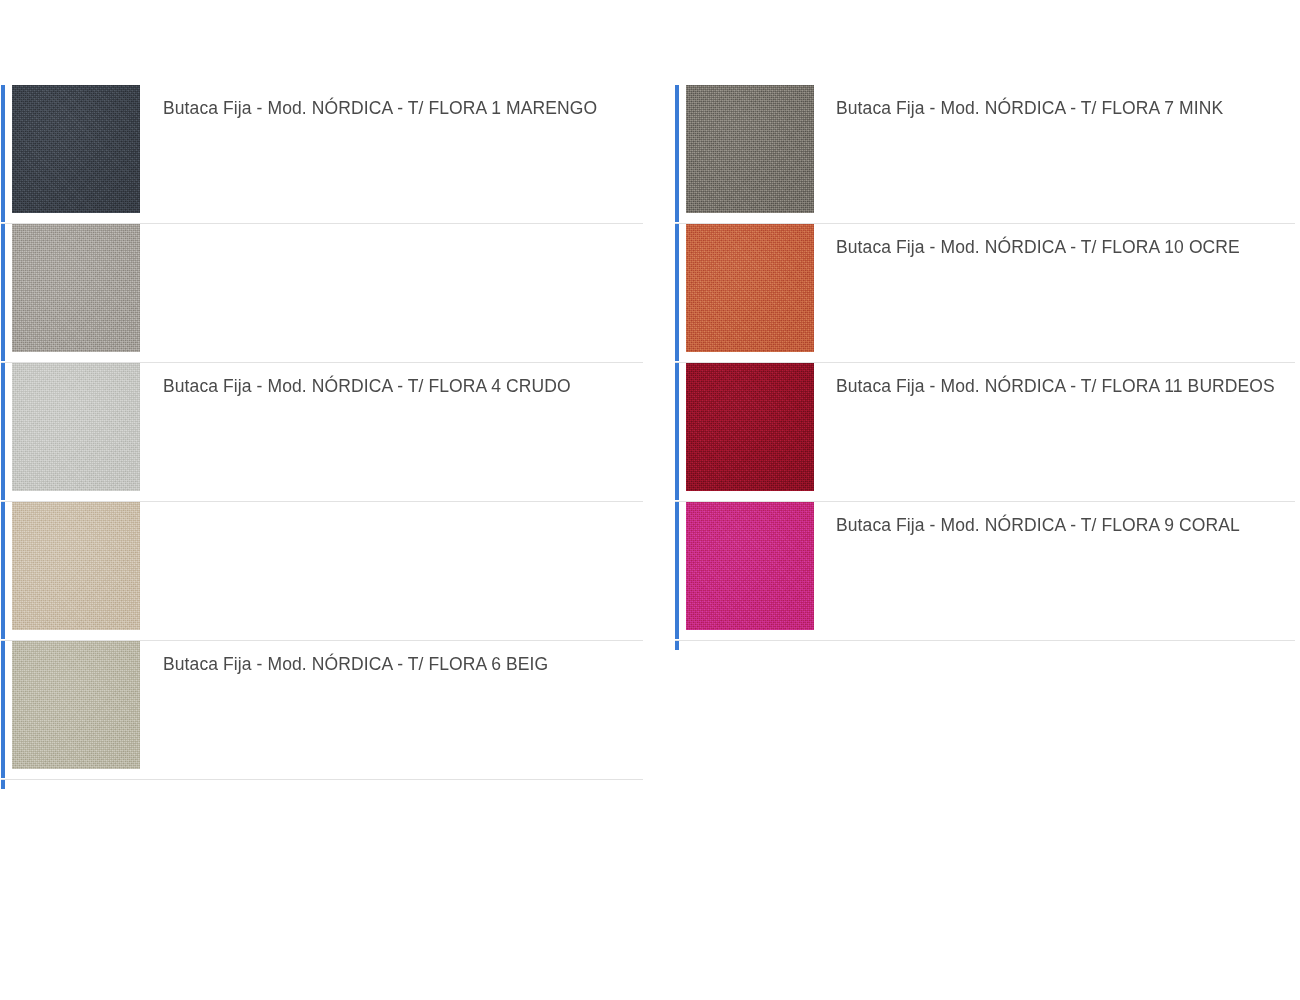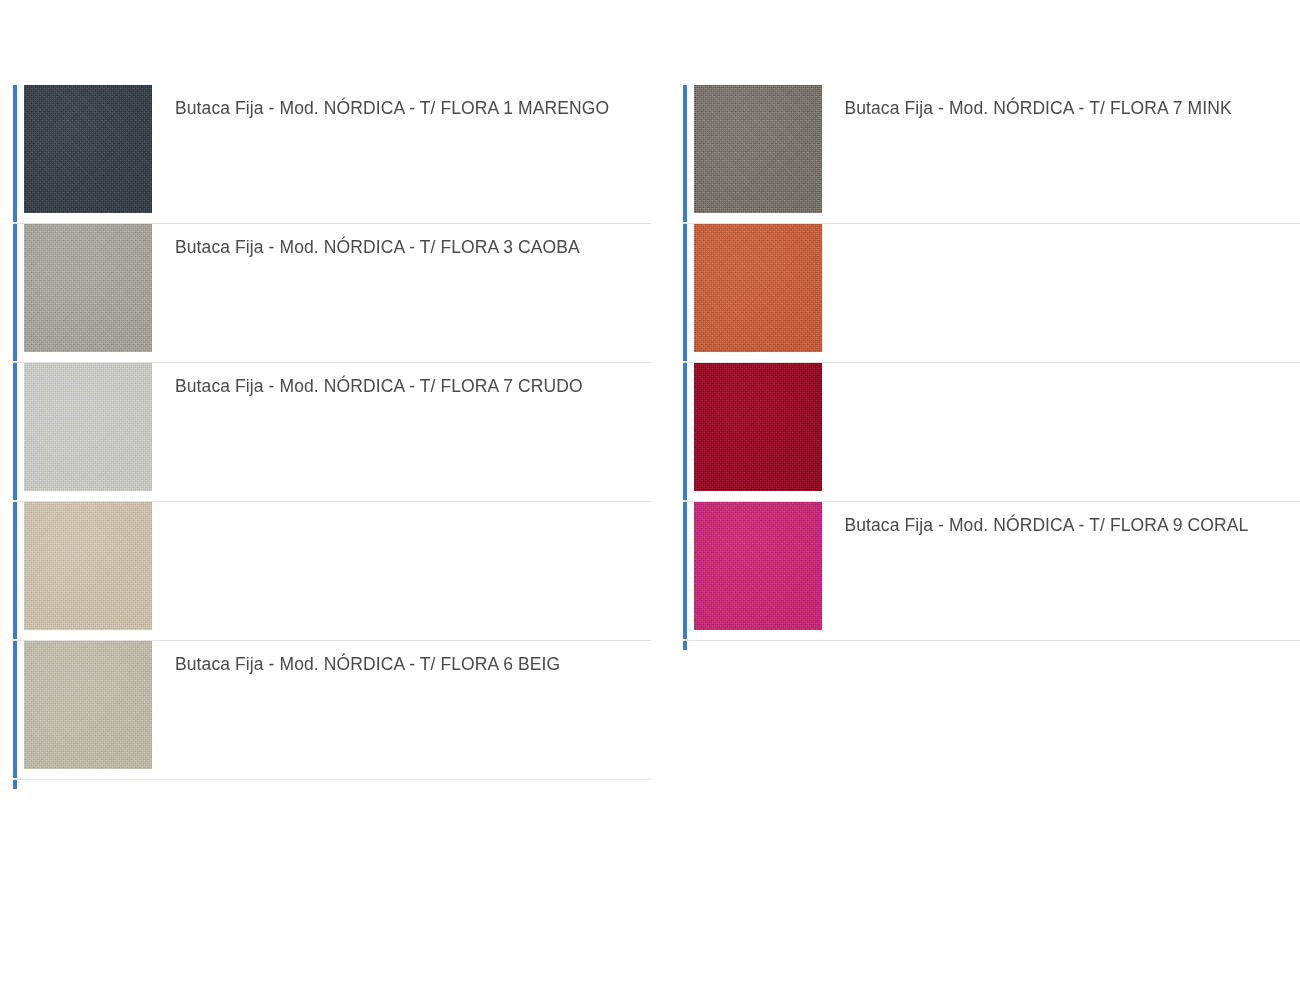--- a/index.html
+++ b/index.html
@@ -26,21 +26,21 @@
     display: flex;
     flex-direction: row;
     align-items: flex-start;
   }
 
   .column {
     display: flex;
     flex-direction: column;
   }
 
-  .column.left  { width: 642px; margin-left: 13px; }
+  .column.left  { width: 642px; margin-left: 1px; }
   .column.right { width: 620px; margin-left: 21px; padding-left: 11px; }
 
   .product-row {
     position: relative;
     box-sizing: border-box;
     height: 139px;
     border-bottom: 1px solid #e2e2e2;
     padding-left: 11px;
     display: flex;
     flex-direction: row;
@@ -117,26 +117,25 @@
     <div class="column left">
       <div class="col-rows">
           <div class="product-row">
             <span class="accent-bar" style="background: rgb(58, 123, 213);"></span>
             <div class="swatch" style="background-color: rgb(59, 65, 74);"></div>
             <div class="product-title">Butaca Fija - Mod. NÓRDICA - T/ FLORA 1 MARENGO</div>
           </div>
           <div class="product-row">
             <span class="accent-bar" style="background: rgb(58, 123, 213);"></span>
             <div class="swatch" style="background-color: rgb(166, 162, 156);"></div>
-            <div class="product-title">Butaca Fija - Mod. NÓRDICA - T/ FLORA 3 CAOBA</div>
           </div>
           <div class="product-row">
             <span class="accent-bar" style="background: rgb(58, 123, 213);"></span>
             <div class="swatch" style="background-color: rgb(200, 201, 197);"></div>
-            <div class="product-title">Butaca Fija - Mod. NÓRDICA - T/ FLORA 7 CRUDO</div>
+            <div class="product-title">Butaca Fija - Mod. NÓRDICA - T/ FLORA 4 CRUDO</div>
           </div>
           <div class="product-row">
             <span class="accent-bar" style="background: rgb(58, 123, 213);"></span>
             <div class="swatch" style="background-color: rgb(205, 192, 172);"></div>
           </div>
           <div class="product-row">
             <span class="accent-bar" style="background: rgb(58, 123, 213);"></span>
             <div class="swatch" style="background-color: rgb(189, 186, 169);"></div>
             <div class="product-title">Butaca Fija - Mod. NÓRDICA - T/ FLORA 6 BEIG</div>
           </div>
@@ -149,24 +148,26 @@
     <div class="column right">
       <div class="col-rows">
           <div class="product-row">
             <span class="accent-bar" style="background: rgb(58, 123, 213);"></span>
             <div class="swatch" style="background-color: rgb(119, 115, 108);"></div>
             <div class="product-title">Butaca Fija - Mod. NÓRDICA - T/ FLORA 7 MINK</div>
           </div>
           <div class="product-row">
             <span class="accent-bar" style="background: rgb(58, 123, 213);"></span>
             <div class="swatch" style="background-color: rgb(196, 96, 63);"></div>
+            <div class="product-title">Butaca Fija - Mod. NÓRDICA - T/ FLORA 10 OCRE</div>
           </div>
           <div class="product-row">
             <span class="accent-bar" style="background: rgb(58, 123, 213);"></span>
             <div class="swatch" style="background-color: rgb(142, 17, 38);"></div>
+            <div class="product-title">Butaca Fija - Mod. NÓRDICA - T/ FLORA 11 BURDEOS</div>
           </div>
           <div class="product-row">
             <span class="accent-bar" style="background: rgb(58, 123, 213);"></span>
             <div class="swatch" style="background-color: rgb(198, 42, 126);"></div>
             <div class="product-title">Butaca Fija - Mod. NÓRDICA - T/ FLORA 9 CORAL</div>
           </div>
         </div>
       <div class="row-stub">
         <span class="accent-bar"></span>
       </div>

